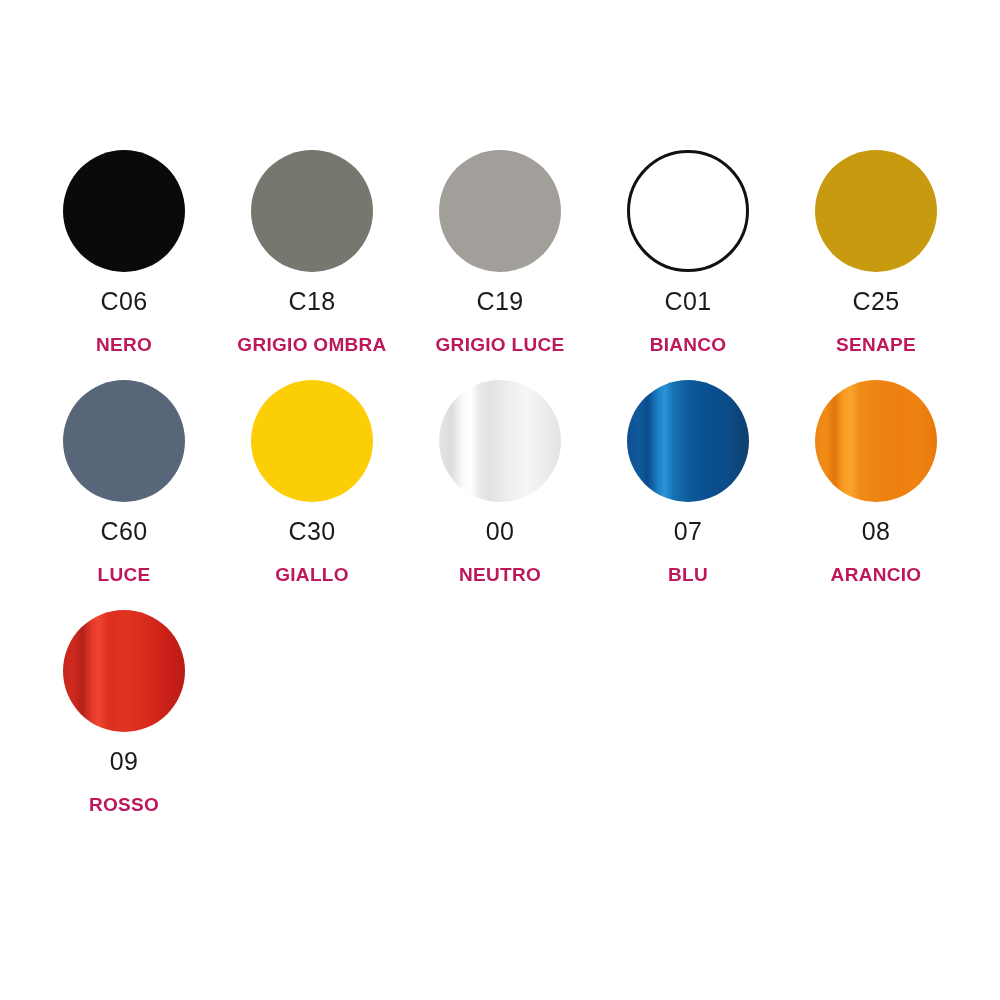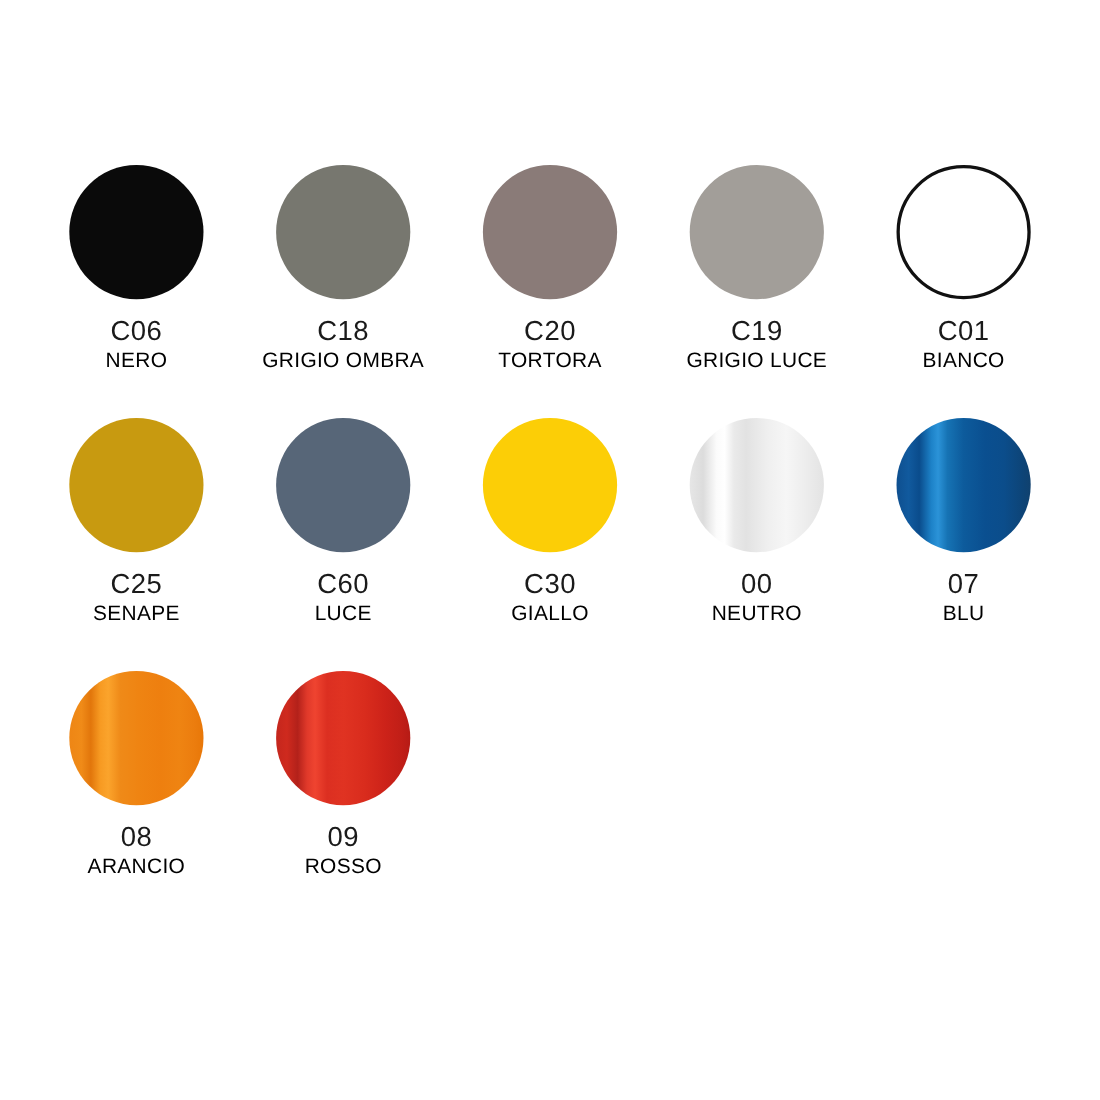--- a/index.html
+++ b/index.html
@@ -65,51 +65,44 @@
     font-size: 25px;
     letter-spacing: 0.4px;
     color: #1a1a1a;
     font-weight: 400;
     display: block;
   }
 
   .swatch-name {
     font-size: 19px;
     letter-spacing: 0.3px;
-    color: #000000;
-    font-weight: 400;
+    color: #be185d;
+    font-weight: 700;
     display: block;
-    margin-top: 5px;
+    margin-top: 21px;
     white-space: nowrap;
   }
 </style>
 </head>
 <body>
 
 <div id="palette-board">
   <div class="swatch-grid">
       <div class="swatch-cell">
         <div class="swatch-disc" style="background: rgb(10, 10, 10);"></div>
         <div class="swatch-labels">
           <span class="swatch-code">C06</span>
           <span class="swatch-name">NERO</span>
         </div>
       </div>
       <div class="swatch-cell">
         <div class="swatch-disc" style="background: rgb(119, 119, 111);"></div>
         <div class="swatch-labels">
           <span class="swatch-code">C18</span>
           <span class="swatch-name">GRIGIO OMBRA</span>
-        </div>
-      </div>
-      <div class="swatch-cell">
-        <div class="swatch-disc" style="background: rgb(138, 123, 120);"></div>
-        <div class="swatch-labels">
-          <span class="swatch-code">C20</span>
-          <span class="swatch-name">TORTORA</span>
         </div>
       </div>
       <div class="swatch-cell">
         <div class="swatch-disc" style="background: rgb(162, 158, 153);"></div>
         <div class="swatch-labels">
           <span class="swatch-code">C19</span>
           <span class="swatch-name">GRIGIO LUCE</span>
         </div>
       </div>
       <div class="swatch-cell">

